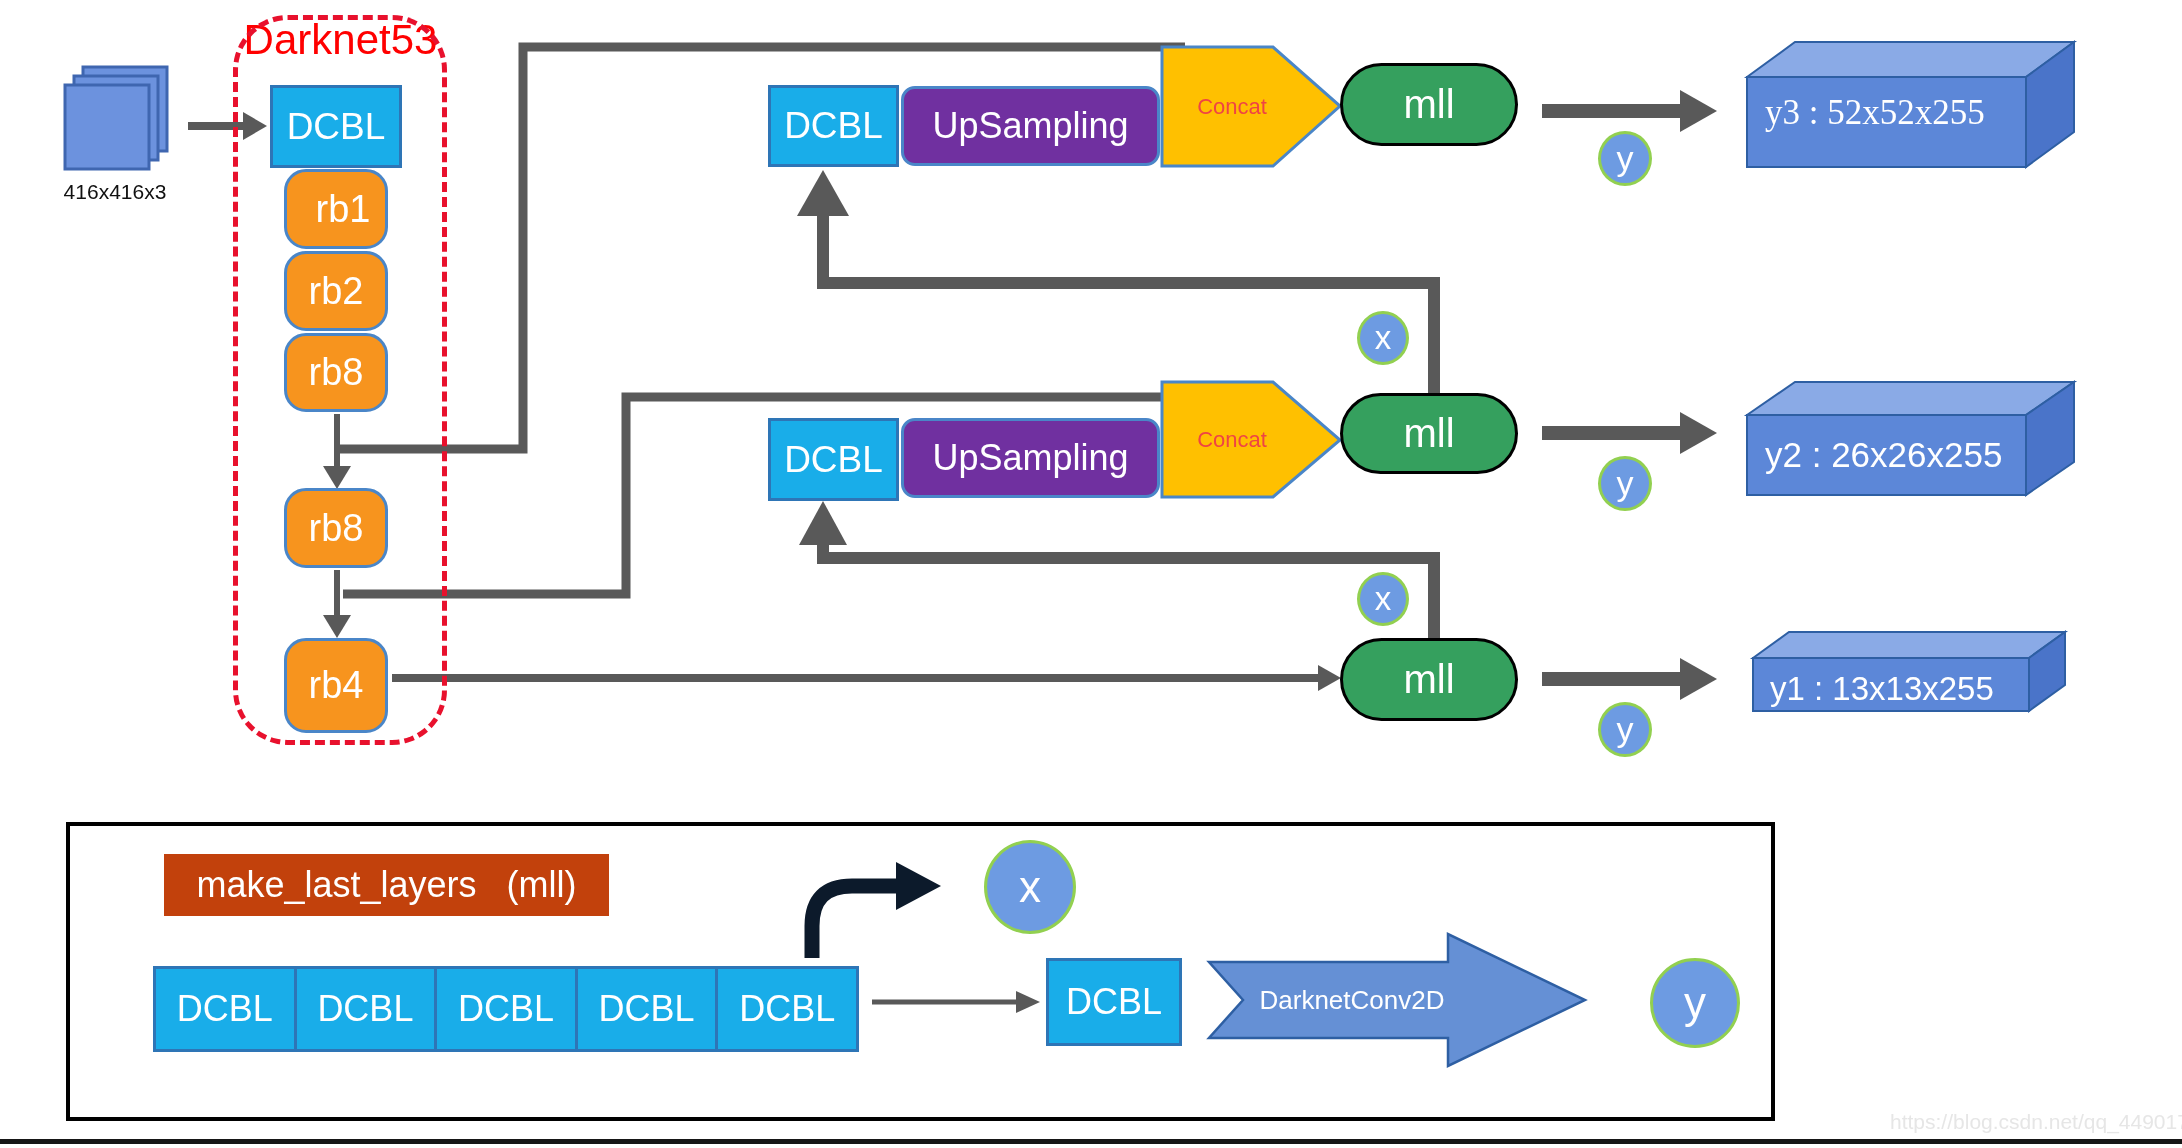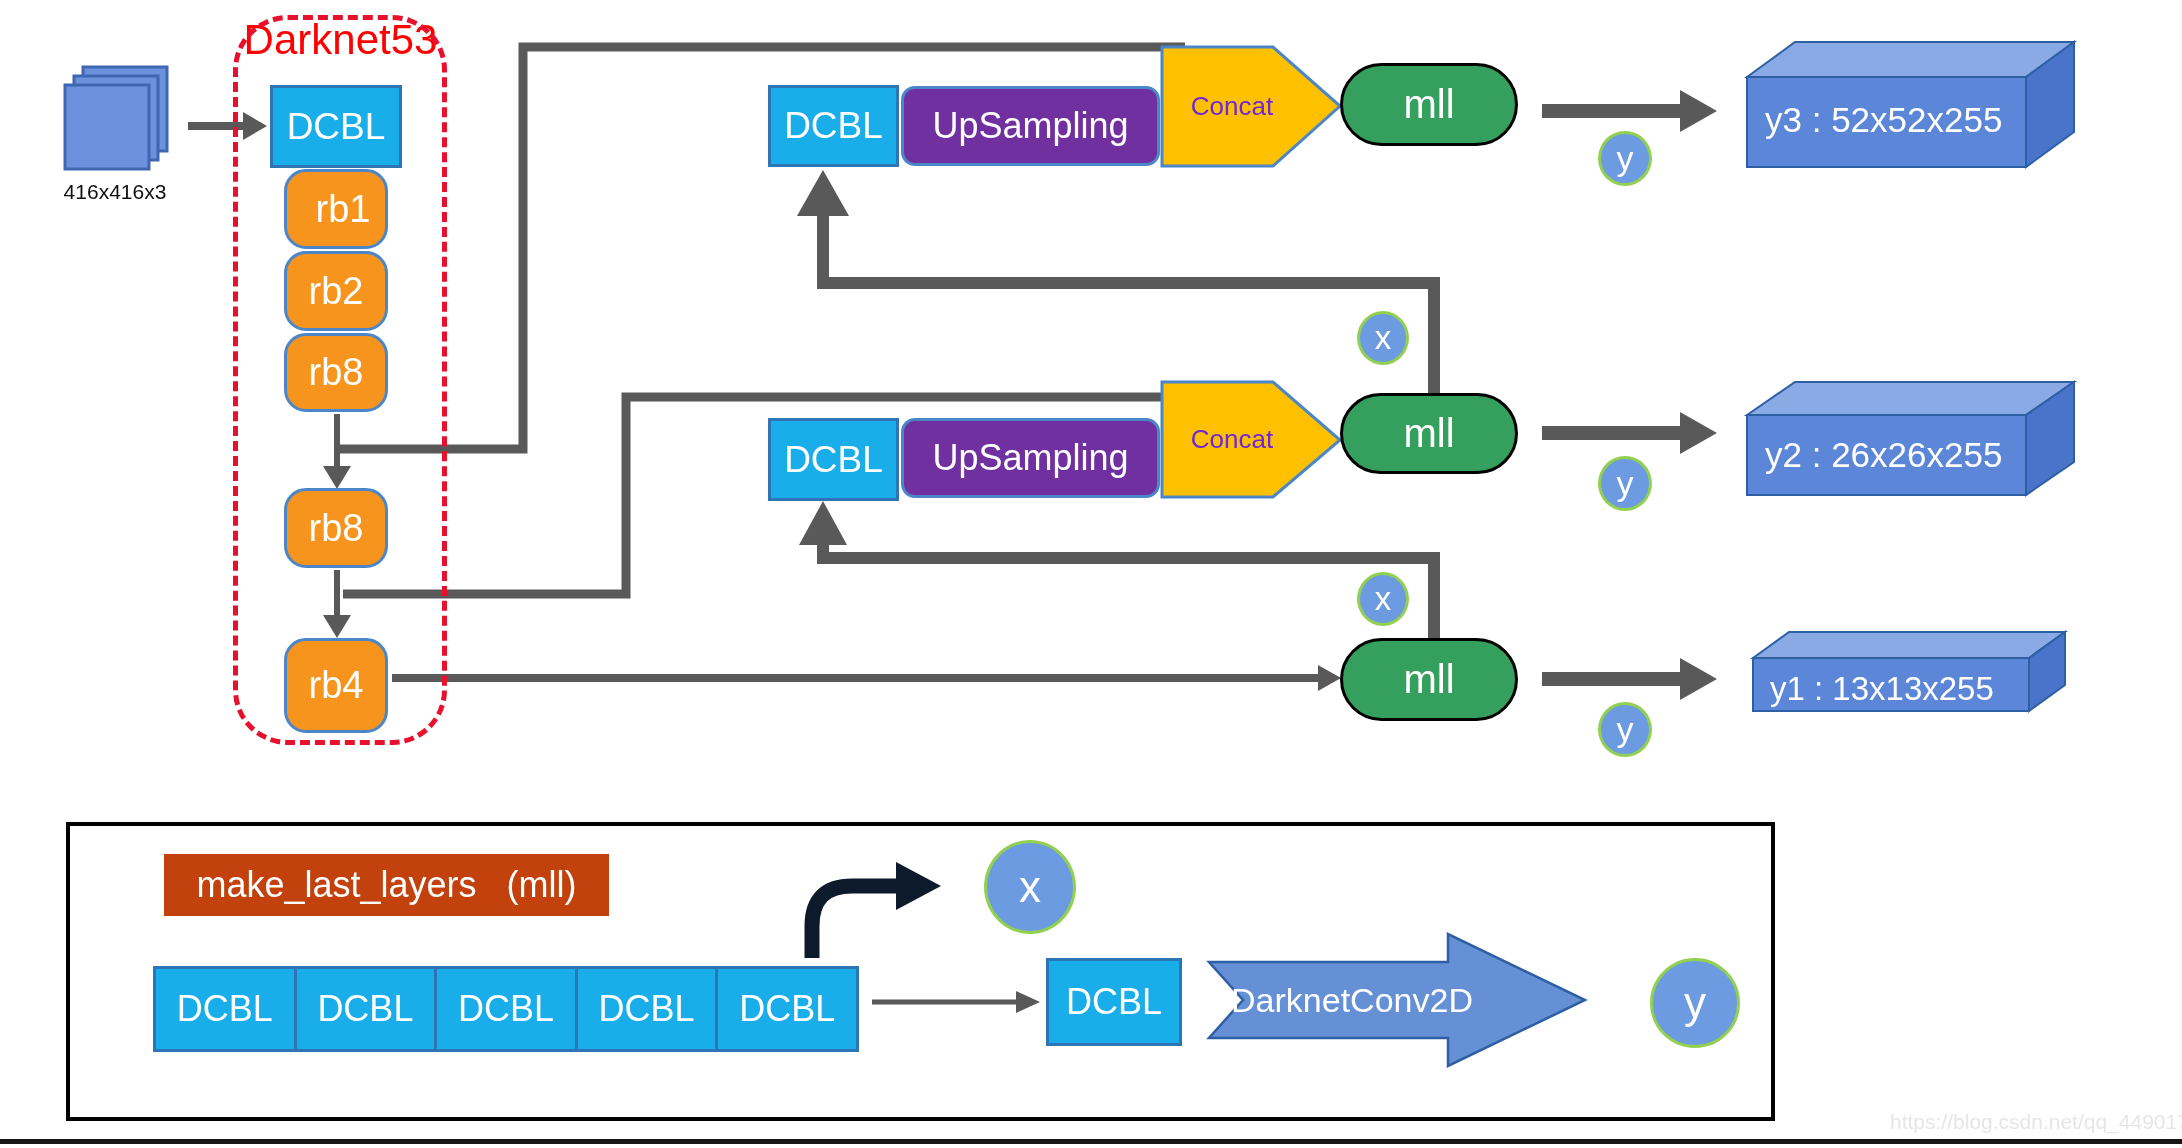--- a/index.html
+++ b/index.html
@@ -5,21 +5,21 @@
   html,body{margin:0;padding:0;background:#ffffff;}
   #canvas{position:relative;width:2182px;height:1148px;background:#ffffff;overflow:hidden;
           font-family:"Liberation Sans", sans-serif;}
   #wires{position:absolute;left:0;top:0;width:2182px;height:1148px;}
   .abs{position:absolute;box-sizing:border-box;}
   .box{display:flex;align-items:center;justify-content:center;color:#ffffff;}
   .cyan{background:#19ade9;border:3px solid #2e75b6;font-size:37px;}
   .orange{background:#f7941e;border:3px solid #4a86c8;border-radius:22px;font-size:38px;}
   .purple{background:#7030a0;border:3px solid #4a86c8;border-radius:14px;font-size:36px;}
   .mll{background:#35a05e;border:3.5px solid #000000;border-radius:42px;font-size:40px;}
-  .concat-label{font-size:26px;color:#6d28d9;display:flex;align-items:center;justify-content:center;}
+  .concat-label{font-size:22px;color:#ef4444;display:flex;align-items:center;justify-content:center;}
   .circle{background:#6d9be2;border:3px solid #92d050;border-radius:50%;
           display:flex;align-items:center;justify-content:center;color:#ffffff;}
   .outtext{color:#ffffff;font-size:35px;display:flex;align-items:center;}
   .dashed-red{border:5px dashed #e8112d;border-radius:55px;pointer-events:none;}
   .legend-box{border:4px solid #000000;background:transparent;}
   .greenlabel{background:#c2410c;color:#ffffff;font-size:36px;display:flex;align-items:center;
               justify-content:center;white-space:pre;margin-left:22px;}
   .strip{display:flex;background:#19ade9;border:3px solid #2e75b6;}
   .strip .cell{flex:1;display:flex;align-items:center;justify-content:center;
                color:#ffffff;font-size:36px;border-left:3px solid #2e75b6;}
@@ -135,21 +135,21 @@
   <div class="abs box orange" style="left:284px;top:488px;width:104px;height:80px;">rb8</div>
   <div class="abs box orange" style="left:284px;top:638px;width:104px;height:95px;">rb4</div>
 
   <div class="abs dashed-red" style="left:233px;top:15px;width:214px;height:730px;"></div>
 
   <div class="abs box cyan" style="left:768px;top:85px;width:131px;height:82px;">DCBL</div>
   <div class="abs box purple" style="left:901px;top:86px;width:259px;height:80px;">UpSampling</div>
   <div class="abs concat-label" style="left:1162px;top:47px;width:140px;height:119px;">Concat</div>
   <div class="abs box mll" style="left:1340px;top:63px;width:178px;height:83px;">mll</div>
   <div class="abs circle" style="left:1598px;top:131px;width:54px;height:55px;font-size:34px;">y</div>
-  <div class="abs outtext" style="left:1765px;top:77px;width:260px;height:86px;">y3 : 52x52x255</div>
+  <div class="abs outtext" style="left:1765px;top:70px;width:260px;height:86px;font-family:Liberation Serif, serif;">y3 : 52x52x255</div>
 
   <div class="abs circle" style="left:1357px;top:311px;width:52px;height:54px;font-size:33px;">x</div>
   <div class="abs box cyan" style="left:768px;top:418px;width:131px;height:83px;">DCBL</div>
   <div class="abs box purple" style="left:901px;top:418px;width:259px;height:80px;">UpSampling</div>
   <div class="abs concat-label" style="left:1162px;top:382px;width:140px;height:115px;">Concat</div>
   <div class="abs box mll" style="left:1340px;top:393px;width:178px;height:81px;">mll</div>
   <div class="abs circle" style="left:1598px;top:456px;width:54px;height:55px;font-size:34px;">y</div>
   <div class="abs outtext" style="left:1765px;top:415px;width:260px;height:80px;">y2 : 26x26x255</div>
 
   <div class="abs circle" style="left:1357px;top:572px;width:52px;height:54px;font-size:33px;">x</div>
@@ -166,20 +166,20 @@
     <div class="cell">DCBL</div>
     <div class="cell">DCBL</div>
     <div class="cell">DCBL</div>
     <div class="cell">DCBL</div>
   </div>
 
   <div class="abs circle" style="left:984px;top:840px;width:92px;height:94px;font-size:44px;">x</div>
 
   <div class="abs box cyan" style="left:1046px;top:958px;width:136px;height:88px;font-size:36px;">DCBL</div>
 
-  <div class="abs outtext" style="left:1252px;top:962px;width:200px;height:76px;justify-content:center;font-size:34px;">DarknetConv2D</div>
+  <div class="abs outtext" style="left:1252px;top:962px;width:200px;height:76px;justify-content:center;font-size:26px;">DarknetConv2D</div>
 
   <div class="abs circle" style="left:1650px;top:958px;width:90px;height:90px;font-size:44px;">y</div>
 
   <div class="abs watermark" style="left:1890px;top:1110px;width:282px;height:26px;">https://blog.csdn.net/qq_44901773</div>
   <div class="abs bottombar" style="left:0px;top:1139px;width:2182px;height:5px;"></div>
 
 </div>
 
 </body></html>

